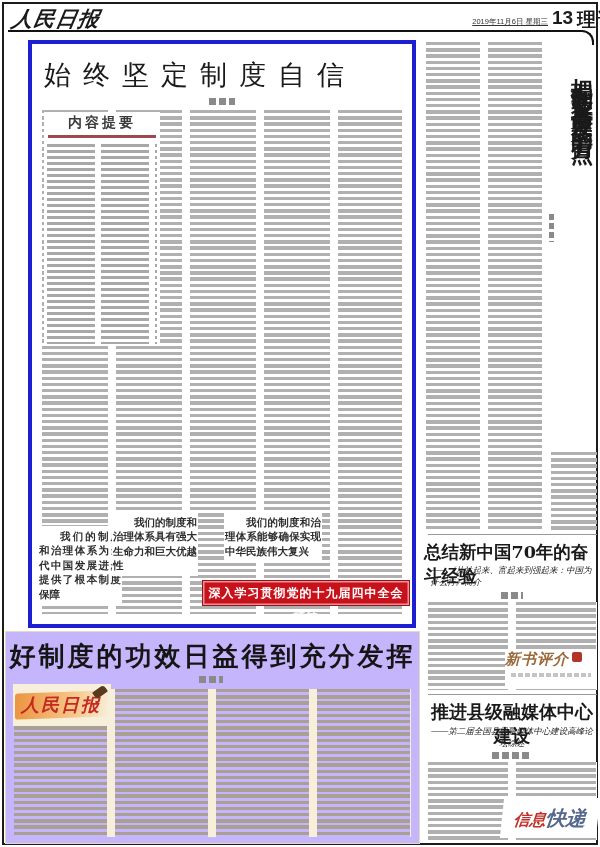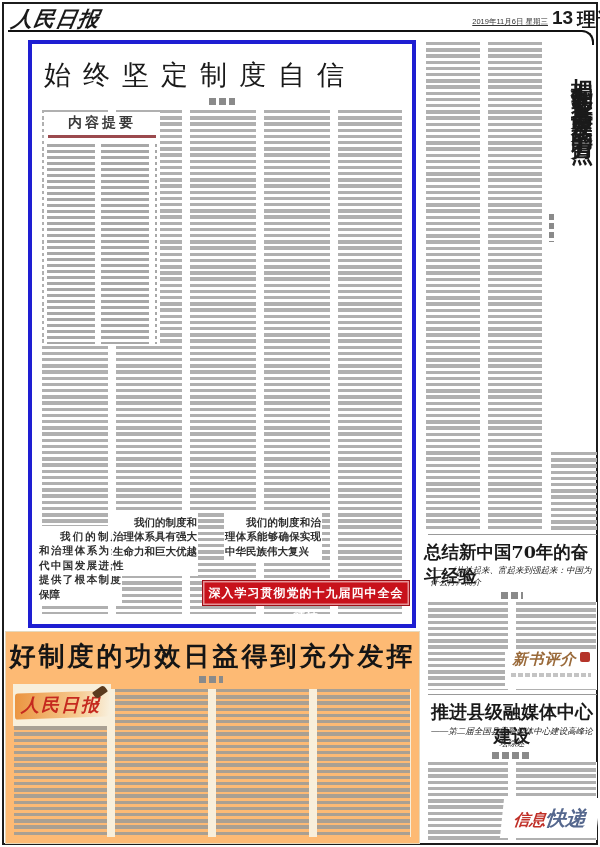--- a/index.html
+++ b/index.html
@@ -64,42 +64,42 @@
   .hrule{height:1px;background:#999;}
   #rule1{left:428px;top:534px;width:169px;}
   #rule2{left:428px;top:694px;width:169px;}
   
   #book-headline{left:424px;top:540px;width:176px;text-align:left;font-size:17.5px;font-weight:bold;
                  font-family:"DejaVu Serif","Liberation Serif",serif;}
   #book-subtitle{left:430px;top:565px;width:164px;font-size:8.5px;font-style:italic;color:#222;
                  line-height:1.4;}
   #book-byline{left:501px;top:592px;width:22px;}
   #book-greek{left:428px;top:602px;width:169px;height:88px;}
-  #book-logo{left:505px;top:650px;width:92px;height:38px;background:#fff;text-align:center;}
+  #book-logo{left:505px;top:650px;width:92px;height:38px;background:#fff;}
   #book-logo-text{font-family:"DejaVu Serif","Liberation Serif",serif;font-weight:bold;font-style:italic;
                   font-size:15px;color:#9a6a3a;letter-spacing:1px;}
   #book-seal{display:inline-block;width:10px;height:10px;background:#b5342a;border-radius:2px;
              vertical-align:2px;margin-left:3px;}
   #book-caption{height:4px;margin:4px 6px 0 6px;
                 background:repeating-linear-gradient(to right,#c4c4c4 0 5px,transparent 5px 7px);}
   
   #media-headline{left:424px;top:700px;width:176px;text-align:center;font-size:18px;font-weight:bold;
                   font-family:"DejaVu Serif","Liberation Serif",serif;}
   #media-subtitle{left:430px;top:726px;width:164px;font-size:8.5px;font-style:italic;color:#222;
                   text-align:center;line-height:1.4;}
   #media-byline{left:492px;top:752px;width:40px;}
   #media-greek{left:428px;top:762px;width:169px;height:78px;}
   #media-logo{left:502px;top:798px;width:96px;height:40px;background:#fff;text-align:center;
               transform:skewX(-6deg);line-height:40px;white-space:nowrap;}
   #media-logo-red{font-weight:bold;font-style:italic;font-size:16px;color:#c03028;
                   font-family:"DejaVu Serif","Liberation Serif",serif;}
   #media-logo-blue{font-weight:bold;font-style:italic;font-size:20px;color:#56688e;
                    font-family:"DejaVu Serif","Liberation Serif",serif;}
   
-  #cream{left:5px;top:631px;width:413px;height:211px;background:#fdba74;border:1px solid #e6d9bd;}
+  #cream{left:5px;top:631px;width:413px;height:211px;background:#c4b5fd;border:1px solid #e6d9bd;}
   #bottom-headline{left:0;top:7px;width:100%;text-align:center;font-size:26px;font-weight:bold;
                    letter-spacing:3px;color:#151515;}
   #bottom-byline{left:193px;top:44px;width:24px;}
   #bottom-greek{left:8px;top:57px;width:397px;height:148px;}
   #dajia-logo{left:7px;top:52px;width:98px;height:42px;background:#f8efdb;}
   #dajia-strip{position:absolute;left:2px;top:8px;width:94px;height:26px;border-radius:3px;
                background:linear-gradient(95deg,#eb9440,#f6c98e 65%,#f8efdb);transform:skewY(-2deg);}
   #dajia-text{position:absolute;left:8px;top:9px;font-family:"DejaVu Serif","Liberation Serif",serif;
               font-weight:bold;font-style:italic;font-size:18px;color:#c5291f;letter-spacing:2px;}
   #dajia-brush{position:absolute;right:4px;top:4px;width:14px;height:8px;background:#5a3a1e;

